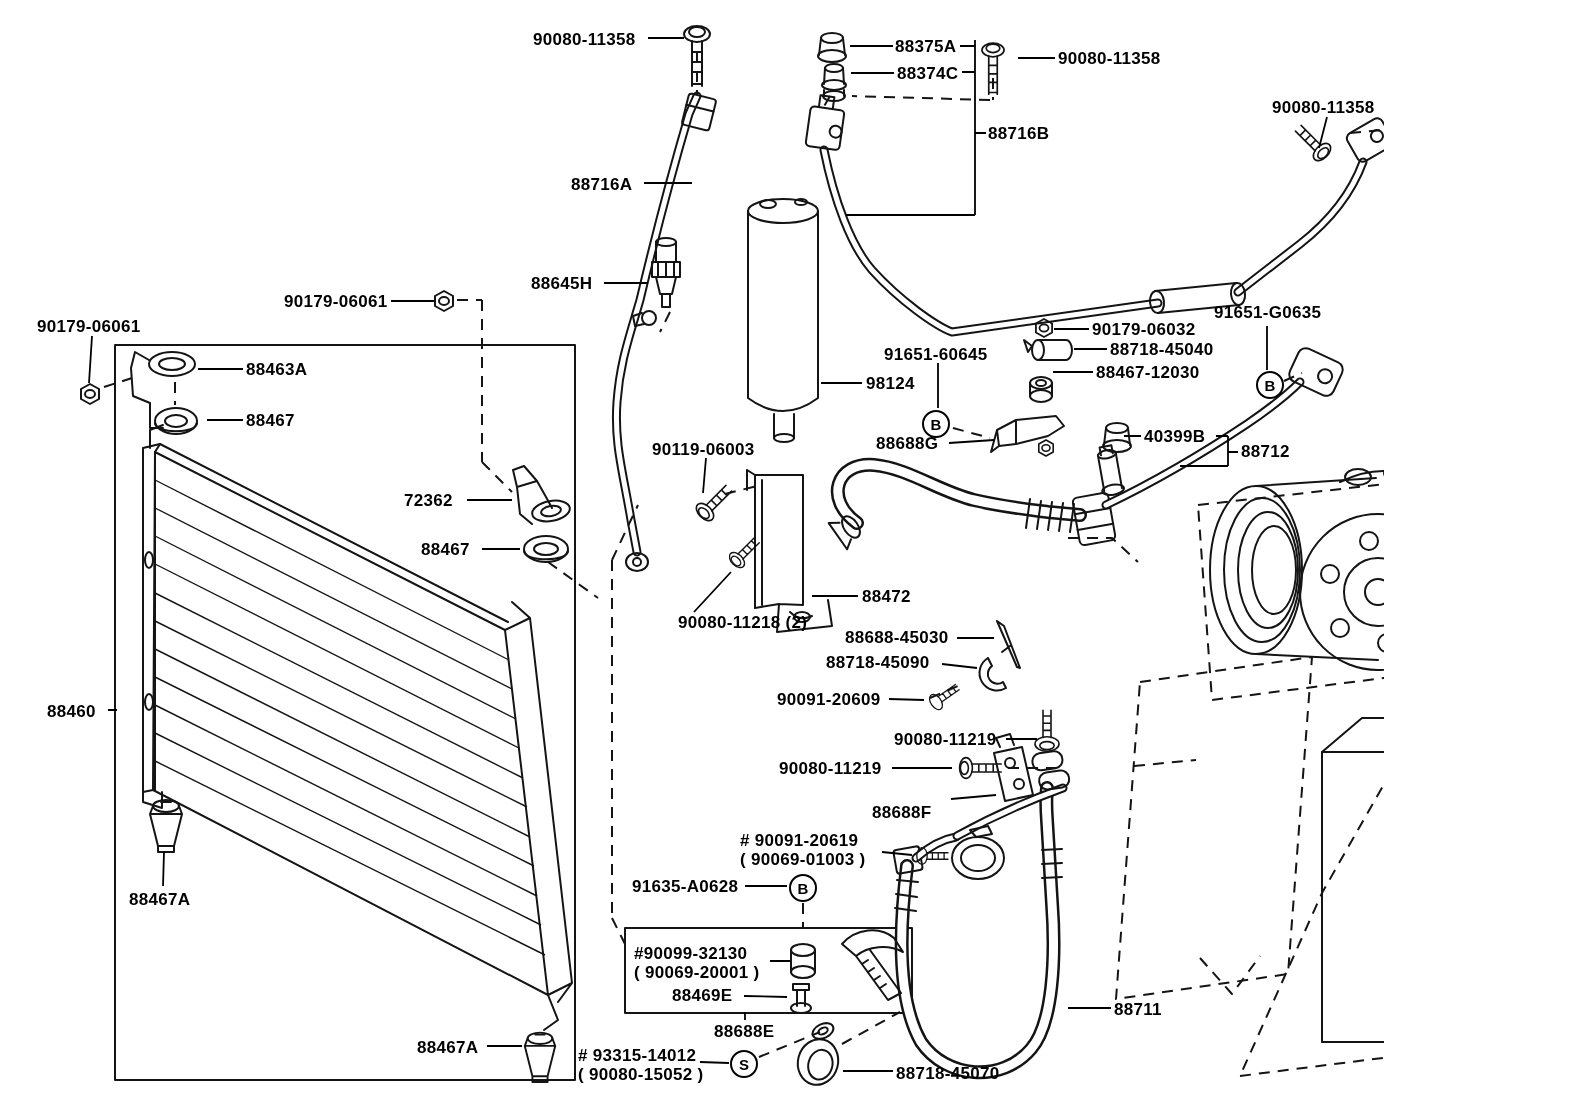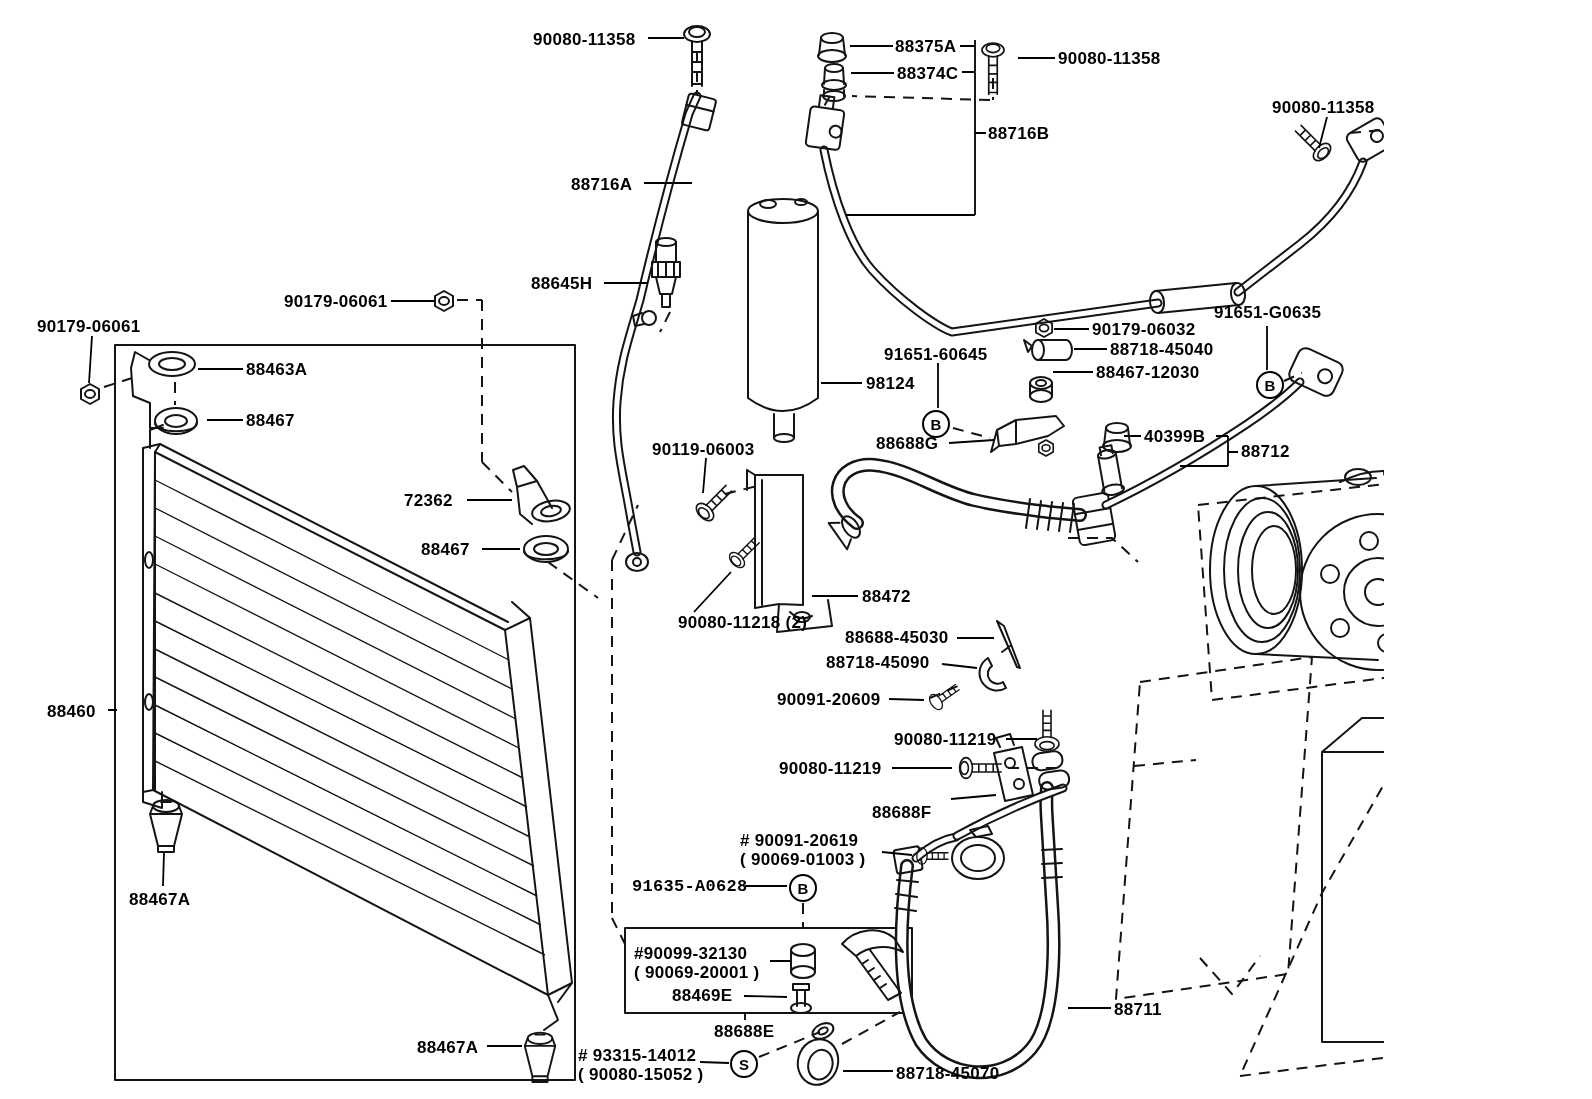--- a/index.html
+++ b/index.html
@@ -390,21 +390,21 @@
       <div class="plabel" style="left: 845px; top: 628px;">88688-45030</div>
       <div class="plabel" style="left: 826px; top: 653px;">88718-45090</div>
       <div class="plabel" style="left: 777px; top: 690px;">90091-20609</div>
       <div class="plabel" style="left: 894px; top: 730px;">90080-11219</div>
       <div class="plabel" style="left: 779px; top: 759px;">90080-11219</div>
       <div class="plabel" style="left: 872px; top: 774px; margin-top: 29px;">88688F</div>
       <div class="plabel" style="left: 47px; top: 702px;">88460</div>
       <div class="plabel" style="left: 129px; top: 890px;">88467A</div>
       <div class="plabel" style="left: 740px; top: 831px;"># 90091-20619
 ( 90069-01003 )</div>
-      <div class="plabel" style="left: 632px; top: 877px; font-family: Liberation Mono, monospace;">91635-A0628</div>
+      <div class="plabel" style="left: 632px; top: 877px;">91635-A0628</div>
       <div class="plabel" style="left: 634px; top: 944px;">#90099-32130
 ( 90069-20001 )</div>
       <div class="plabel" style="left: 672px; top: 986px;">88469E</div>
       <div class="plabel" style="left: 714px; top: 1022px;">88688E</div>
       <div class="plabel" style="left: 417px; top: 1038px;">88467A</div>
       <div class="plabel" style="left: 578px; top: 1046px;"># 93315-14012
 ( 90080-15052 )</div>
       <div class="plabel" style="left: 896px; top: 1064px;">88718-45070</div>
       <div class="plabel" style="left: 1114px; top: 1000px;">88711</div>
       <div class="plabel" style="left: 1479px; top: 1073px;">871454-E</div>

